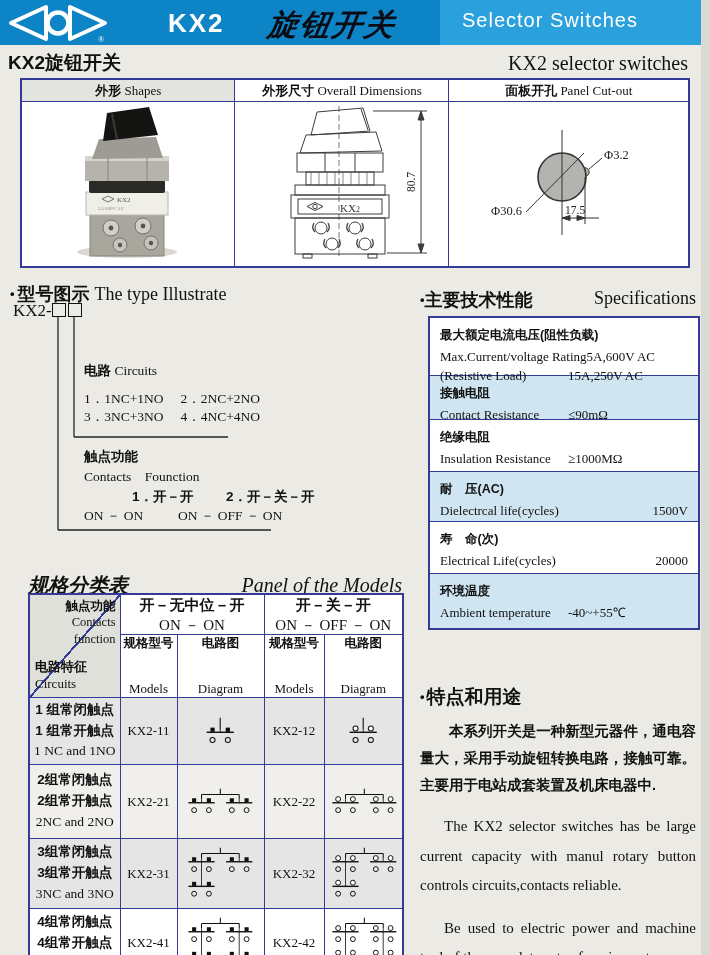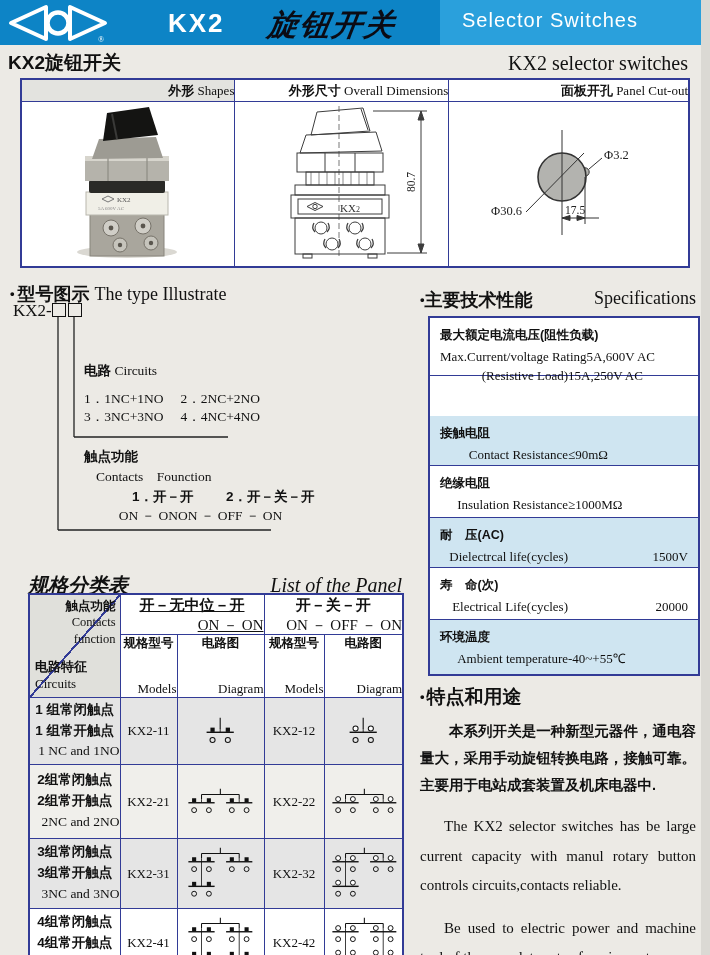--- a/index.html
+++ b/index.html
@@ -1,17 +1,17 @@
 <!DOCTYPE html>
 <html><head>
 <meta charset="utf-8">
 <style>
   html,body{margin:0;padding:0;background:#c9c8c4;}
   .page{position:relative;width:710px;height:955px;background:#eceae5;font-family:"Liberation Sans",sans-serif;overflow:hidden;color:#111;}
-  .serif{font-family:"Liberation Serif",serif;text-align:right;}
+  .serif{font-family:"Liberation Serif",serif;}
   .abs{position:absolute;}
   
   .topbar{position:absolute;left:0;top:0;width:710px;height:45px;background:#0d84c6;}
   .topbar-right{position:absolute;left:440px;top:0;width:270px;height:45px;background:#2aa0dc;}
   .kx2-white{position:absolute;left:168px;top:8px;font-size:26px;font-weight:bold;color:#fff;letter-spacing:2px;}
   .cn-title{position:absolute;left:268px;top:5px;font-size:30px;font-weight:900;font-style:italic;color:#0b0b14;transform:skewX(-8deg);letter-spacing:2px;}
   .en-title{position:absolute;left:462px;top:9px;font-size:20px;color:#fff;letter-spacing:1px;}
   .subhead-cn{position:absolute;left:8px;top:50px;font-size:19px;font-weight:bold;}
   .subhead-en{position:absolute;right:22px;top:52px;font-size:20px;}
   
@@ -205,21 +205,21 @@
       <line x1="58" y1="255" x2="271" y2="255"></line>
     <line x1="74" y1="42" x2="74" y2="162"></line>
       <line x1="74" y1="162" x2="228" y2="162"></line>
   </svg>
   <div class="tt" style="left:84px;top:362px;">
     <span class="b">电路</span><span class="serif"> Circuits</span>
   </div>
   <div class="tt serif" style="left:84px;top:390px;">1．1NC+1NO　 2．2NC+2NO</div>
   <div class="tt serif" style="left:84px;top:408px;">3．3NC+3NO　 4．4NC+4NO</div>
   <div class="tt b" style="left:84px;top:448px;font-weight:bold;">触点功能</div>
-  <div class="tt serif" style="left:96px;top:468px;">Contacts　Founction</div>
+  <div class="tt serif" style="left:84px;top:468px;">Contacts　Founction</div>
   <div class="tt" style="left:84px;top:488px;width:300px;margin-left:48px;">
     <div class="pair">
         <span class="a b">1．开－开</span>
         <span class="b">2．开－关－开</span>
       </div>
   </div>
   <div class="tt serif" style="left:84px;top:507px;width:300px;">
     <div class="pair">
         <span class="a">ON － ON</span>
         <span>ON － OFF － ON</span>
@@ -235,21 +235,21 @@
       <div class="spec-cn">最大额定电流电压(阻性负载)</div>
       <div class="spec-line serif">
           <span class="lbl">Max.Current/voltage Rating</span>
           <span class="val">5A,600V AC</span>
         </div>
       <div class="spec-line serif">
           <span class="lbl">(Resistive Load)</span>
           <span class="val">15A,250V AC</span>
         </div>
     </div>
-    <div class="spec-row blue" style="height:50px;margin-top:40px;">
+    <div class="spec-row blue" style="height:44px;">
       <div class="spec-cn">接触电阻</div>
       <div class="spec-line serif">
           <span class="lbl">Contact Resistance</span>
           <span class="val">≤90mΩ</span>
         </div>
     </div>
     <div class="spec-row" style="height:52px;">
       <div class="spec-cn">绝缘电阻</div>
       <div class="spec-line serif">
           <span class="lbl">Insulation Resistance</span>
@@ -274,41 +274,41 @@
       <div class="spec-cn">环境温度</div>
       <div class="spec-line serif">
           <span class="lbl">Ambient temperature</span>
           <span class="val">-40~+55℃</span>
         </div>
     </div>
   </div>
 
   <div class="abs" style="left:28px;top:572px;width:374px;display:flex;justify-content:space-between;align-items:baseline;font-style:italic;">
     <span style="font-size:20px;font-weight:bold;">规格分类表</span>
-    <span class="serif" style="font-size:20px;">List of the Panel</span>
+    <span class="serif" style="font-size:20px;">Panel of the Models</span>
   </div>
 
   <table class="grid mtable">
     <colgroup>
         <col style="width:91px">
         <col style="width:57px">
         <col style="width:87px">
         <col style="width:60px">
         <col style="width:79px">
       </colgroup>
     <tbody>
         <tr>
       <td rowspan="2" class="corner" style="height:77px;">
         <div class="tr"><span style="font-weight:bold;">触点功能</span><br>
           <span class="serif">Contacts</span><br>
           <span class="serif">function</span></div>
         <div class="bl"><span style="font-weight:bold;">电路特征</span><br>
           <span class="serif">Circuits</span></div>
       </td>
-      <td colspan="2" class="ghead" style="height:39px;text-decoration:underline;">
+      <td colspan="2" class="ghead" style="height:39px;">
         <div class="cn">开－无中位－开</div>
         <div class="en serif">ON － ON</div>
       </td>
       <td colspan="2" class="ghead">
         <div class="cn">开－关－开</div>
         <div class="en serif">ON － OFF － ON</div>
       </td>
     </tr>
     <tr class="shead" style="height:38px;">
       <td>

